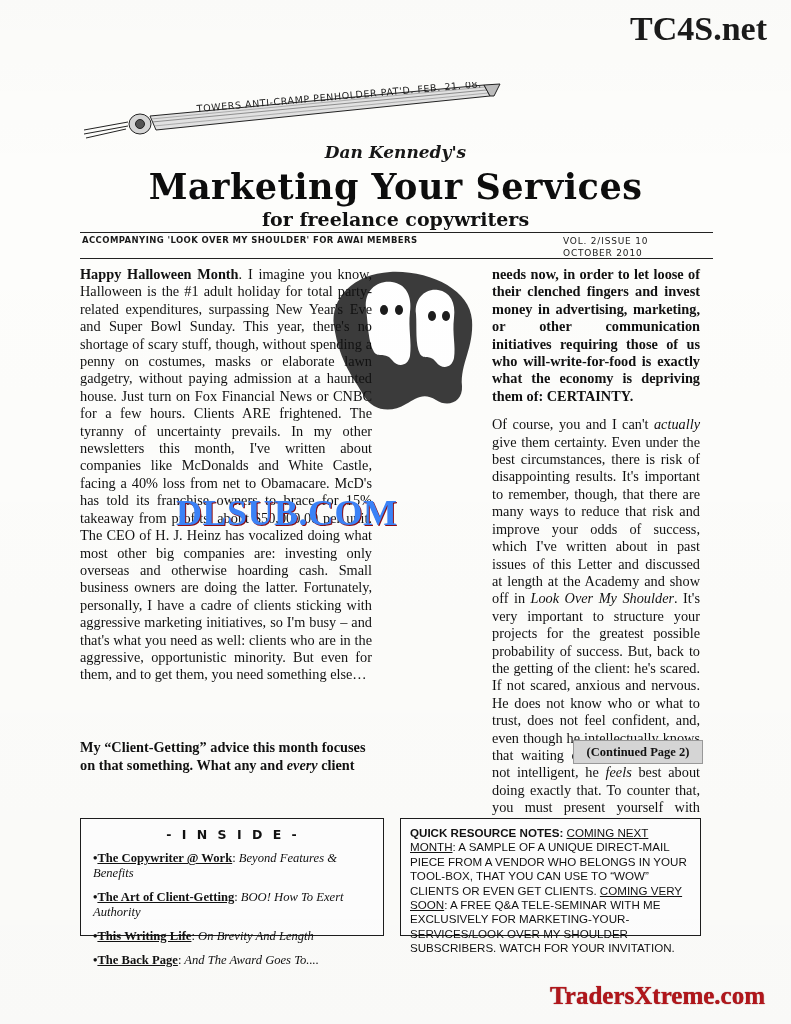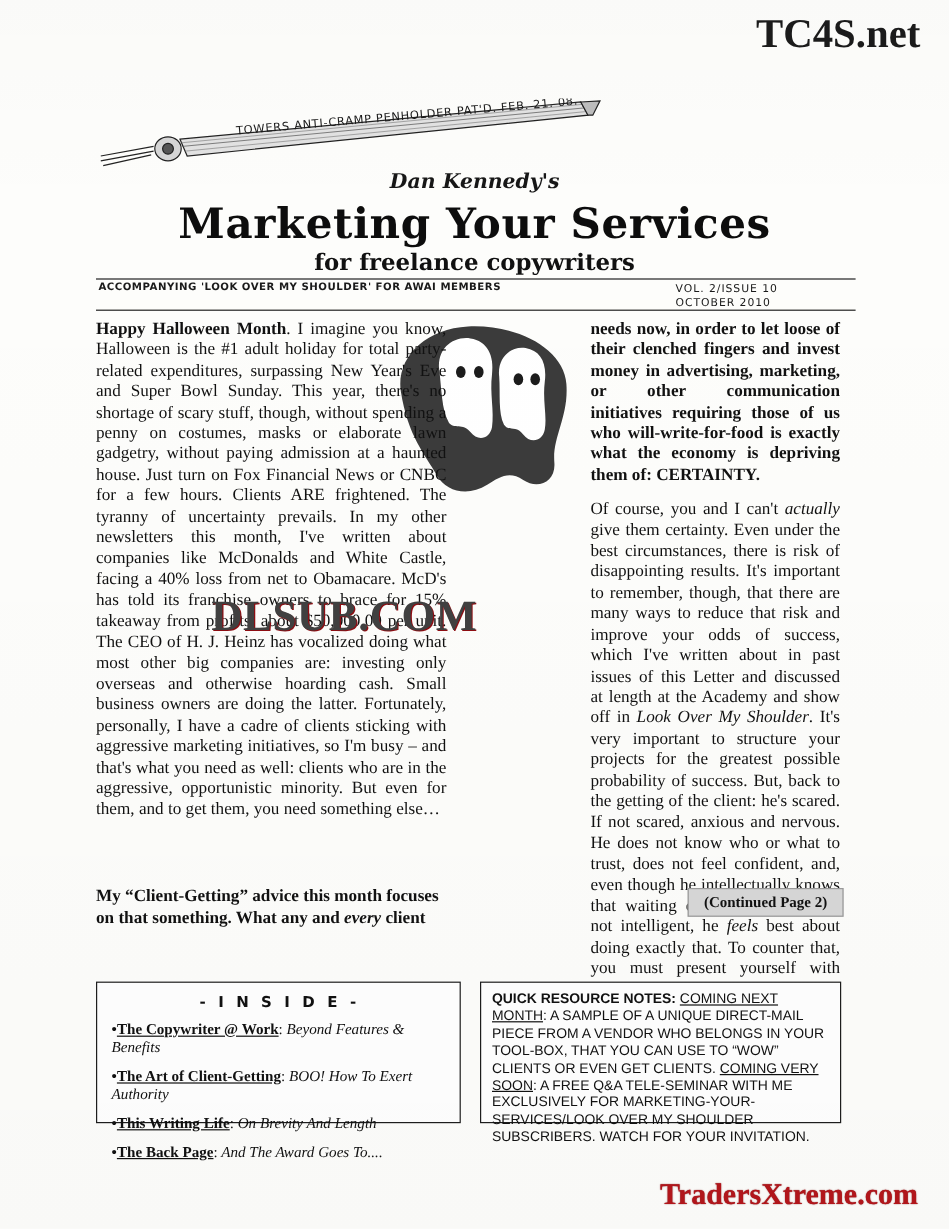--- a/index.html
+++ b/index.html
@@ -42,21 +42,21 @@
     color: #b4161b;
     text-shadow: 0 0 1px #7a0c0f;
   }
   .wm-center {
     position: absolute;
     left: 176px;
     top: 492px;
     font-family: "Liberation Serif", serif;
     font-size: 36px;
     font-weight: bold;
-    color: #404040;
+    color: #3b82f6;
     letter-spacing: 0.5px;
     text-shadow: 1px 1px 0 #8d0d12;
     z-index: 6;
   }
 
   
   .pen-art {
     position: absolute;
     left: 82px;
     top: 82px;

